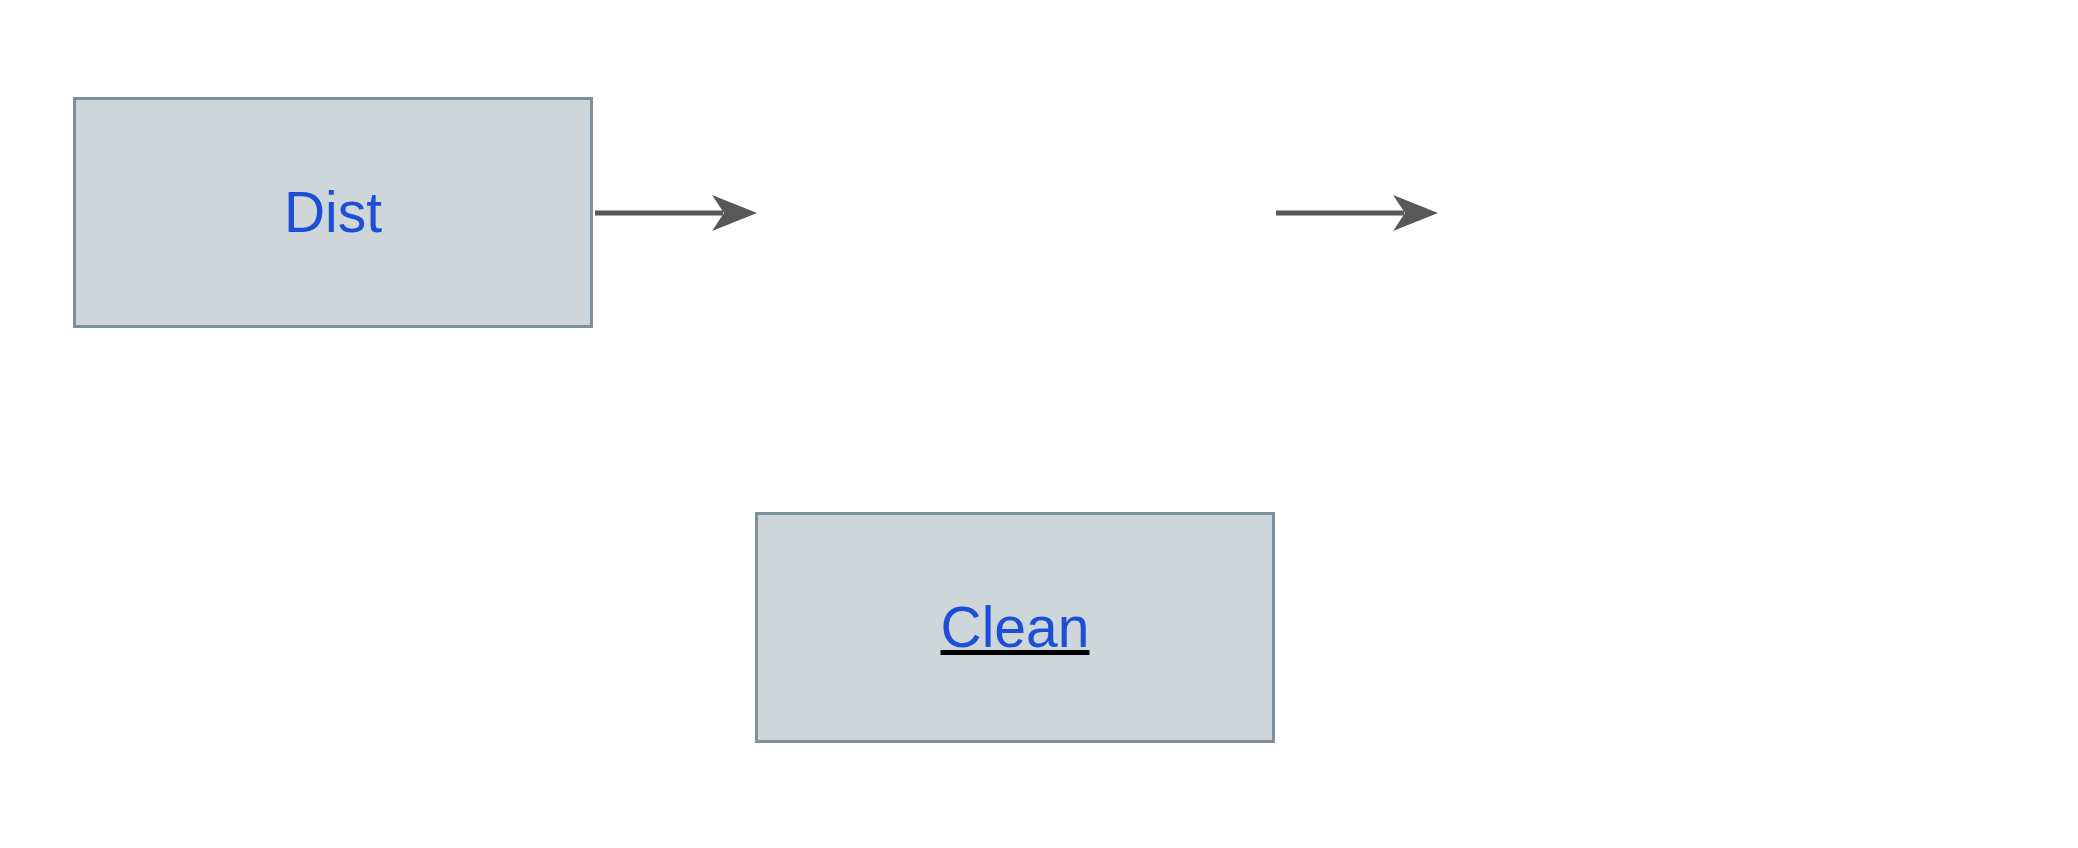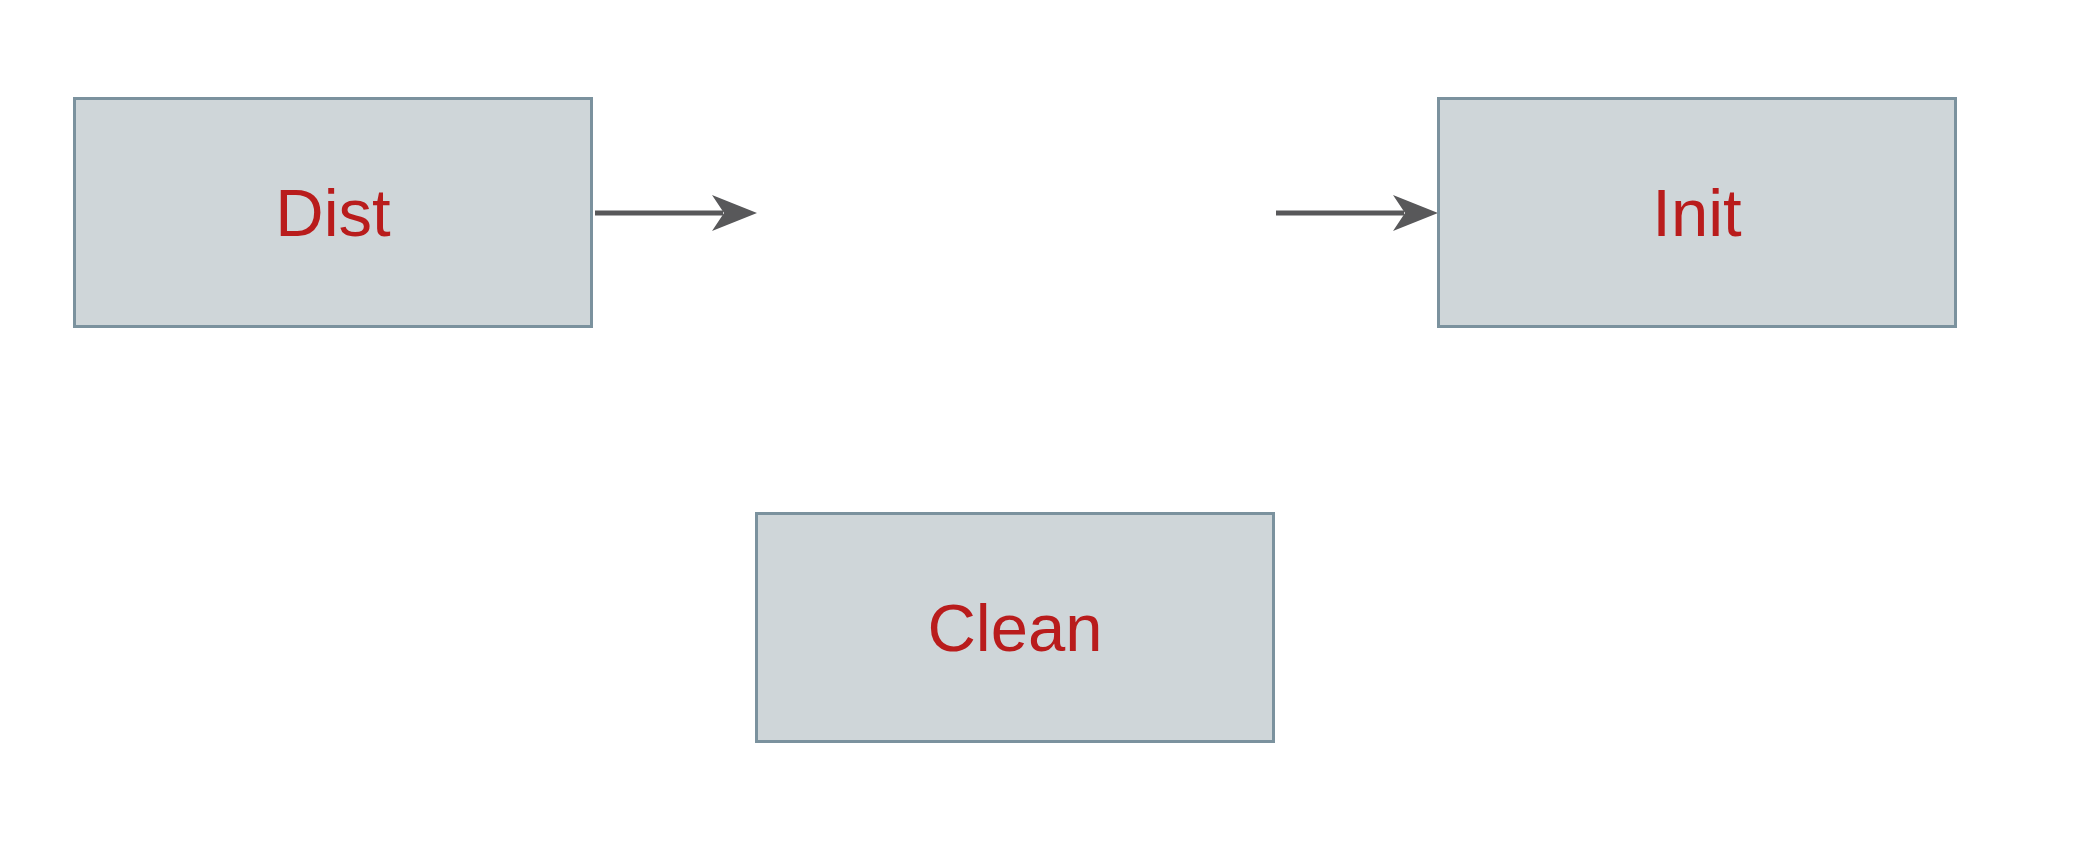--- a/index.html
+++ b/index.html
@@ -20,30 +20,30 @@
     width: 520px;
     height: 231px;
     box-sizing: border-box;
     background: #cfd6d9;
     border: 3px solid #7b929e;
     display: flex;
     align-items: center;
     justify-content: center;
   }
   .node-label {
-    font-size: 67px;
+    font-size: 57px;
     line-height: 1;
-    color: #b91c1c;
+    color: #1d4ed8;
     letter-spacing: 0px;
     white-space: nowrap;
   }
   .node-dist    { left: 73px;   top: 97px;  }
   .node-compile { left: 757px;  top: 97px;  }
   .node-init    { left: 1437px; top: 97px;  }
-  .node-clean   { left: 755px;  top: 512px; }
+  .node-clean   { left: 755px;  top: 512px; text-decoration: underline; }
   .edge {
     position: absolute;
     width: 162px;
     height: 44px;
   }
   .edge-dist-compile { left: 595px;  top: 191px; }
   .edge-compile-init { left: 1276px; top: 191px; }
 </style>
 </head>
 <body>
@@ -58,21 +58,18 @@
     <rect x="0" y="19.5" width="128" height="5" fill="#58585a"></rect>
     <polygon points="162,22 117,4 129,22 117,40" fill="#58585a"></polygon>
   </svg>
 
 
   <svg class="edge edge-compile-init" viewBox="0 0 162 44" xmlns="http://www.w3.org/2000/svg">
     <rect x="0" y="19.5" width="128" height="5" fill="#58585a"></rect>
     <polygon points="162,22 117,4 129,22 117,40" fill="#58585a"></polygon>
   </svg>
 
-  <div class="node node-init">
-    <span class="node-label">Init</span>
-  </div>
 
   <div class="node node-clean">
     <span class="node-label">Clean</span>
   </div>
 
 </div>
 
 </body></html>

